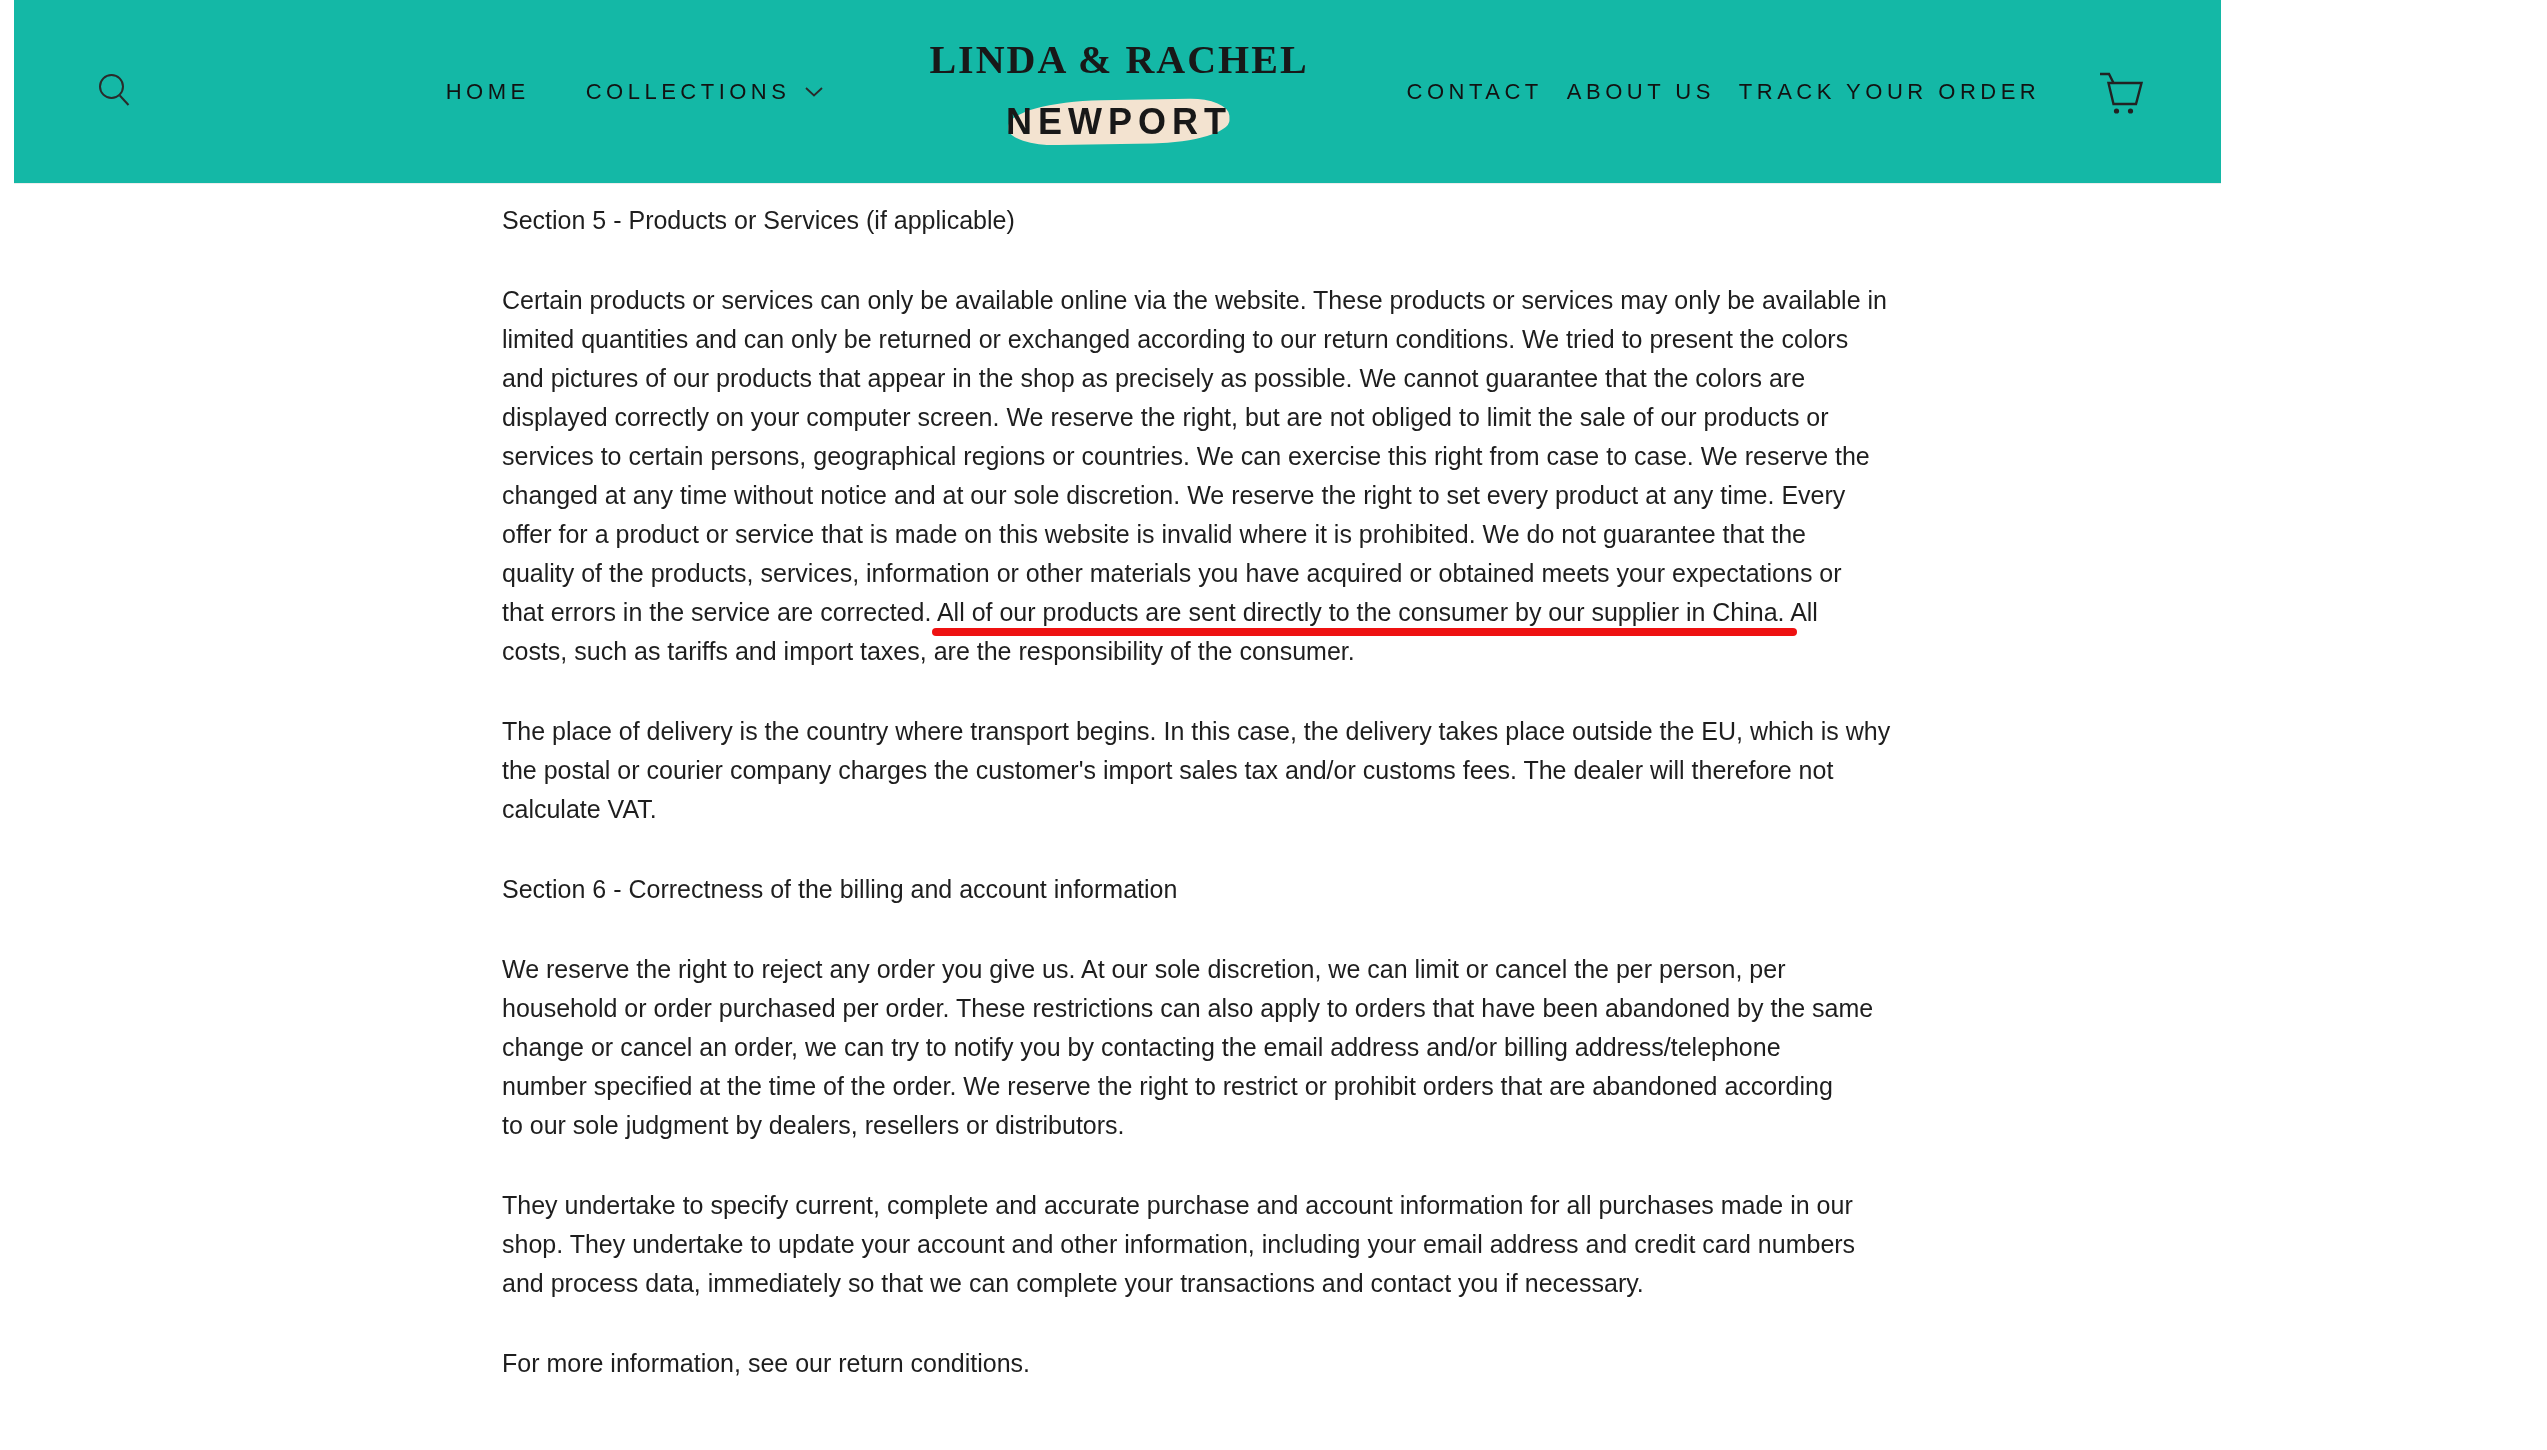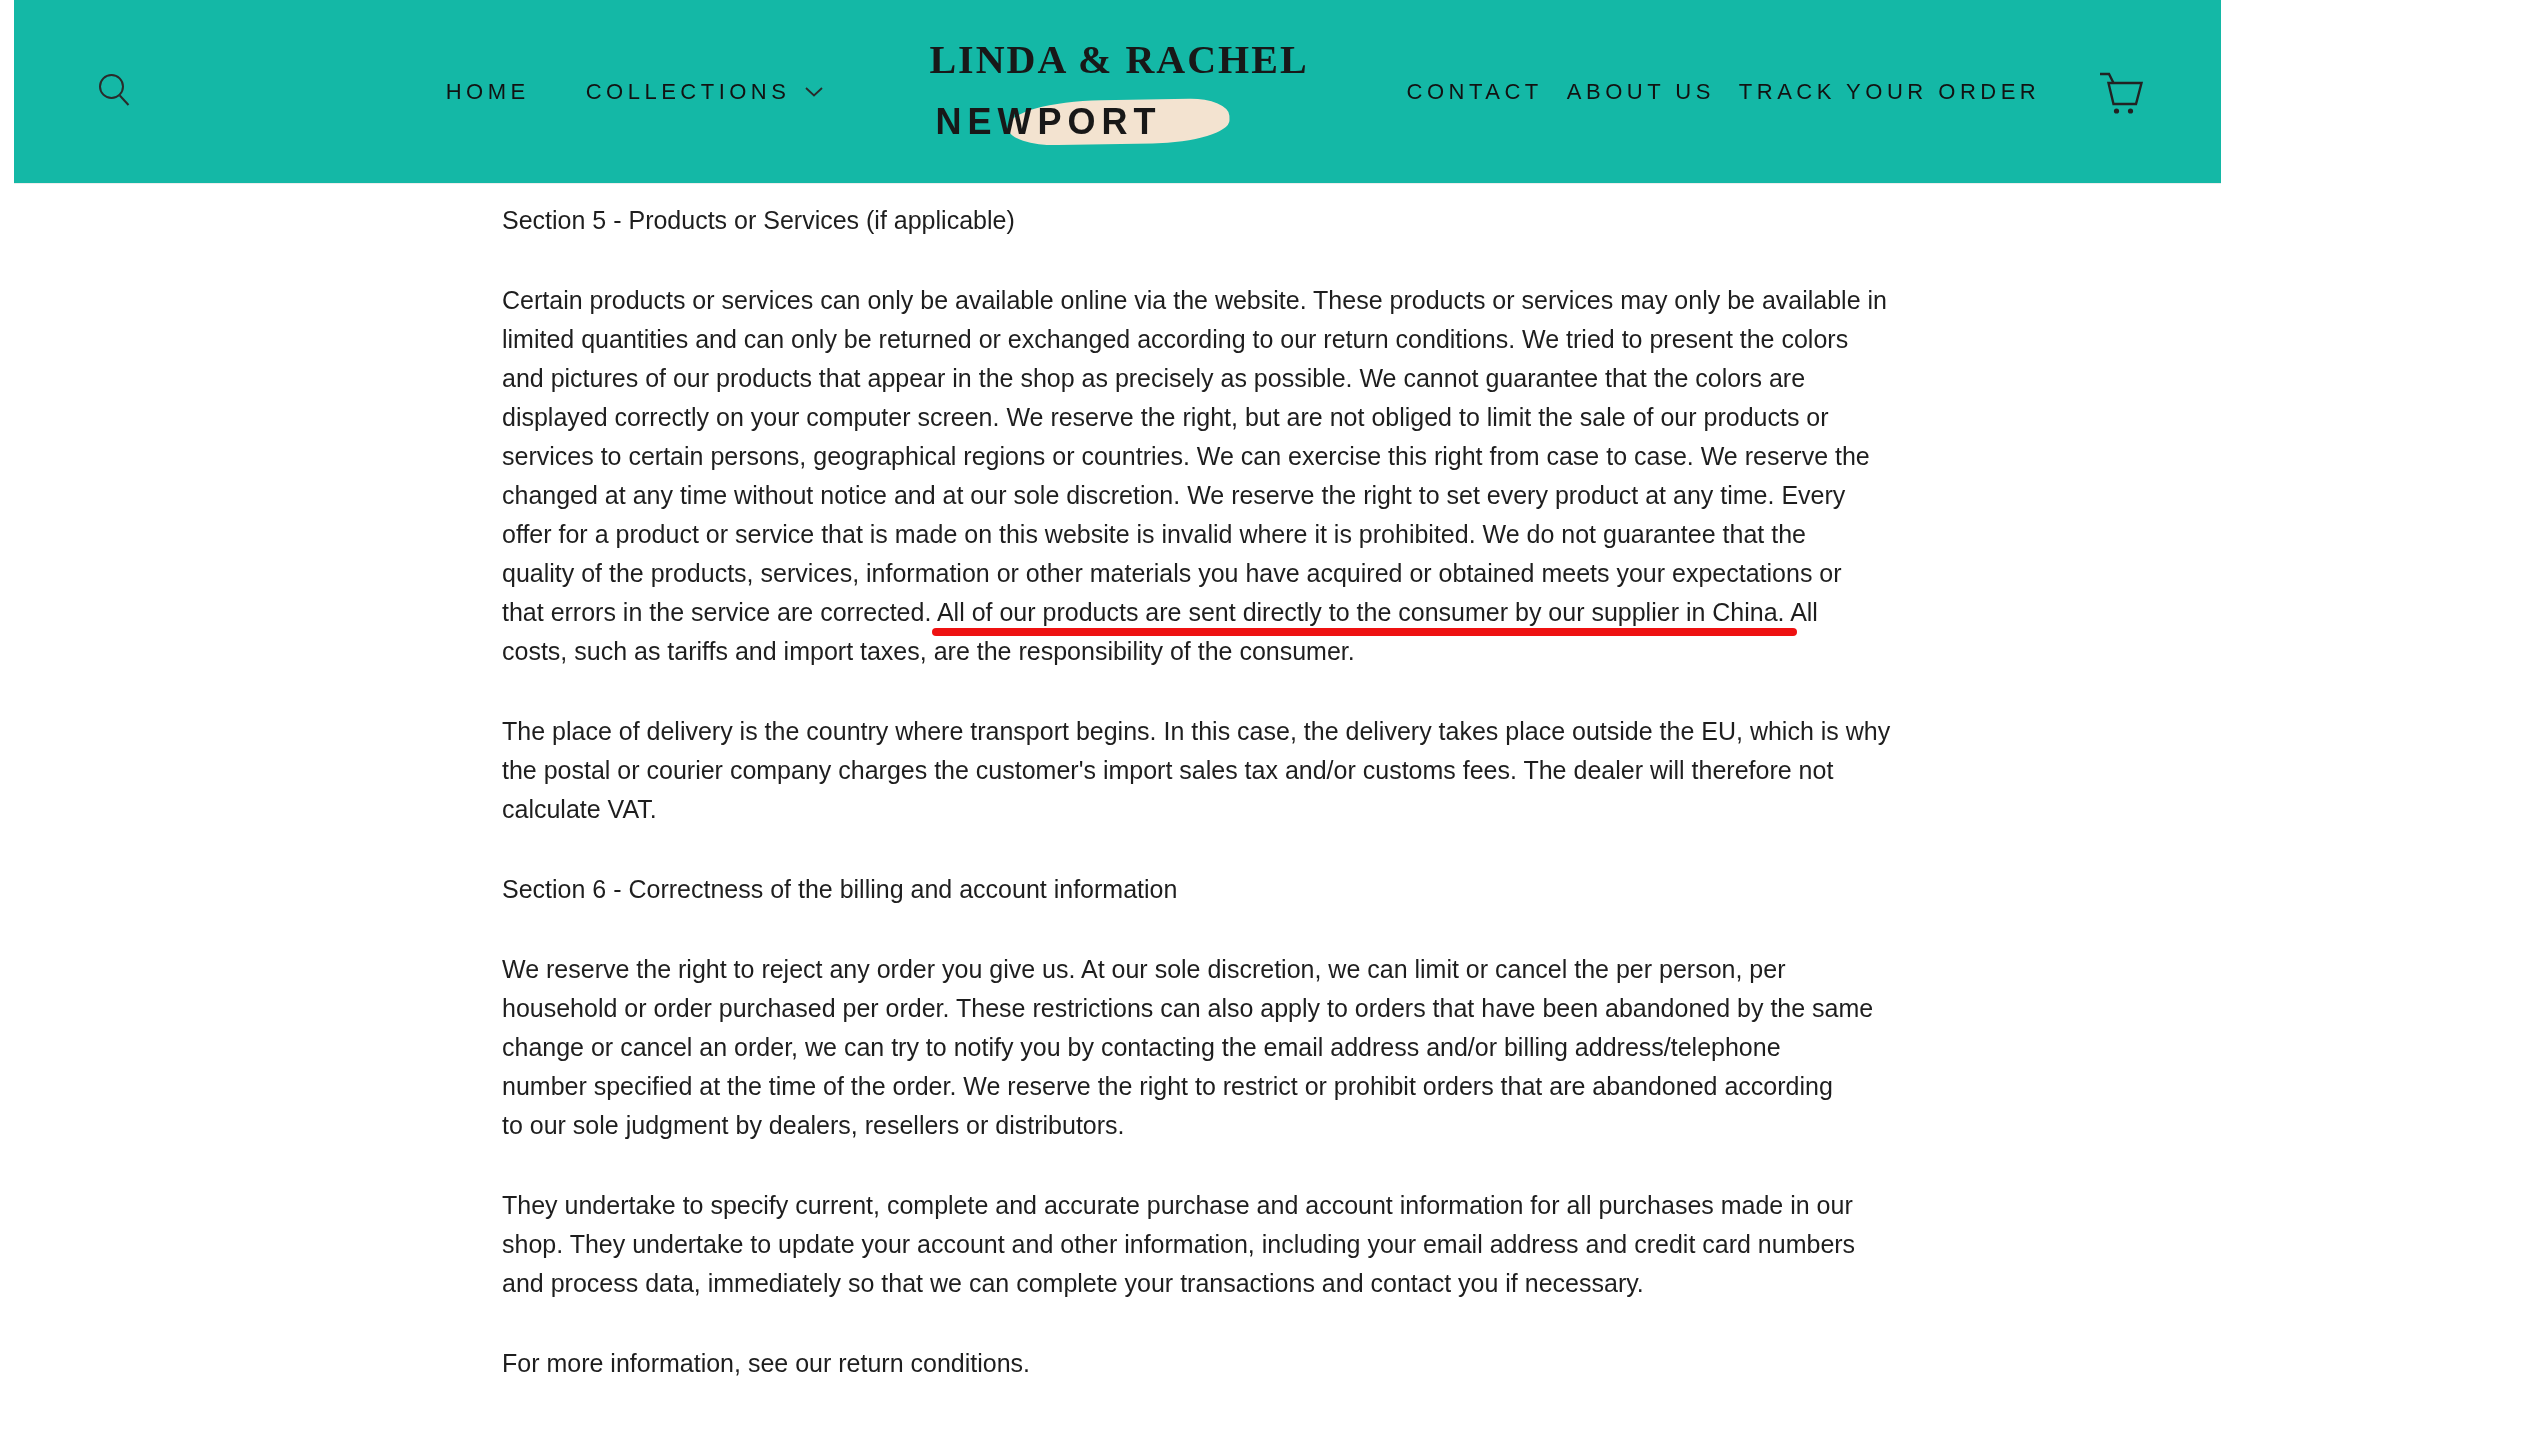--- a/index.html
+++ b/index.html
@@ -48,20 +48,21 @@
     white-space: nowrap;
     cursor: pointer;
     display: flex;
     align-items: center;
     gap: 14px;
   }
   .logo {
     flex: 0 0 auto;
     display: flex;
     flex-direction: column;
+    align-items: center;
     cursor: pointer;
     position: relative;
     padding: 0 10px;
     gap: 12px;
   }
   .logo-title {
     font-family: "Liberation Serif", serif;
     font-weight: 700;
     font-size: 40px;
     letter-spacing: 2px;

